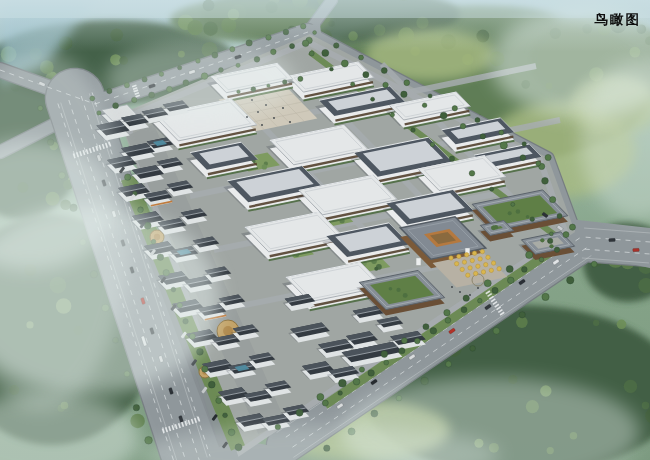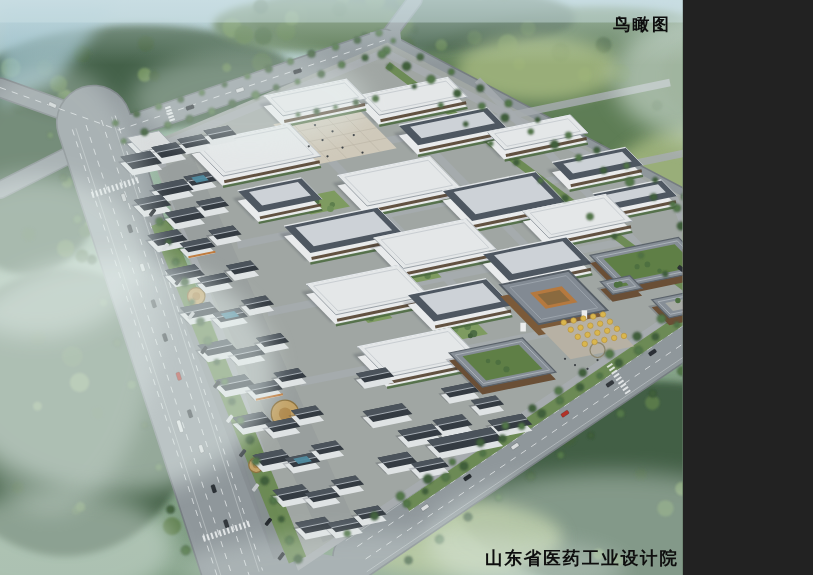--- a/index.html
+++ b/index.html
@@ -1,16 +1,16 @@
 <!DOCTYPE html>
 <html><head>
 <meta charset="utf-8">
 <style>
   html,body{margin:0;padding:0;background:#222;}
-  #frame{position:relative;width:546px;height:460px;overflow:hidden;background:#8fa98f;
+  #frame{position:relative;width:650px;height:460px;overflow:hidden;background:#8fa98f;
          font-family:"DejaVu Sans",sans-serif;}
   #frame svg{position:absolute;left:0;top:0;display:block;}
   .lbl{position:absolute;color:#0e0e0e;font-family:"DejaVu Sans",sans-serif;font-weight:700;
        white-space:nowrap;user-select:none;}
   .lbl.title{top:11px;right:9px;font-size:13.5px;letter-spacing:2px;}
   .lbl.credit{bottom:4px;right:3px;font-size:14px;letter-spacing:1.5px;}
 </style>
 </head>
 <body>
 
@@ -973,14 +973,13 @@
         <ellipse cx="200" cy="80" rx="95" ry="40" fill="#e7f2ef" opacity="0.35" filter="url(#bl10)"></ellipse>
         <ellipse cx="45" cy="438" rx="95" ry="45" fill="#e7f2ef" opacity="0.45" filter="url(#bl10)"></ellipse>
         <ellipse cx="640" cy="140" rx="60" ry="80" fill="#e7f2ef" opacity="0.35" filter="url(#bl10)"></ellipse>
         <ellipse cx="320" cy="455" rx="180" ry="30" fill="#e7f2ef" opacity="0.3" filter="url(#bl10)"></ellipse>
         <ellipse cx="40" cy="230" rx="90" ry="180" fill="#e7f2ef" opacity="0.3" filter="url(#bl10)"></ellipse>
       </g>
     <rect x="0" y="0" width="650" height="52" fill="url(#hz)" opacity="0.55"></rect>
     <rect x="0" y="0" width="650" height="18" fill="#cfe2e6" opacity="0.45"></rect>
   </svg>
   <div class="lbl title">鸟瞰图</div>
-  <div class="lbl credit">山东省医药工业设计院</div>
 </div>
 
 </body></html>

